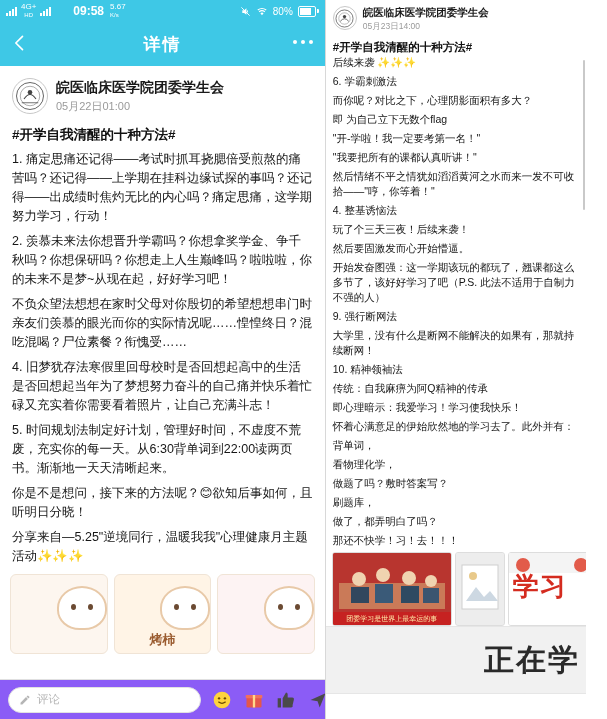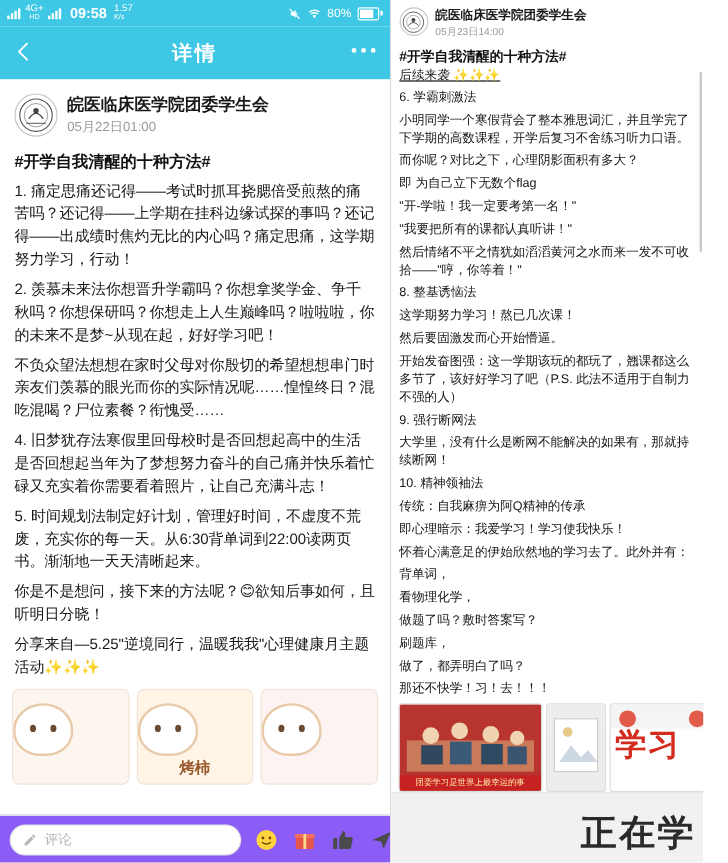--- a/index.html
+++ b/index.html
@@ -21,21 +21,21 @@
   }
   .sb-left{display:flex;align-items:center;gap:4px;}
   .sig-bars{display:flex;align-items:flex-end;gap:1px;height:10px;}
   .sig-bars i{display:block;width:2px;background:#fff;}
   .sig-bars i:nth-child(1){height:3px}
   .sig-bars i:nth-child(2){height:5px}
   .sig-bars i:nth-child(3){height:7px}
   .sig-bars i:nth-child(4){height:9px}
   .net-label{font-size:8px;line-height:8px;text-align:center;}
   .net-label small{display:block;font-size:6px;}
-  .sb-time{font-size:12px;font-weight:bold;margin-left:3px;text-align:center;}
+  .sb-time{font-size:12px;font-weight:bold;margin-left:18px;text-align:center;}
   .sb-rate{font-size:8px;line-height:8px;margin-left:2px;}
   .sb-rate small{display:block;font-size:6px;}
   .sb-spacer{flex:1}
   .sb-right{display:flex;align-items:center;gap:5px;font-size:10px;}
   .batt{display:flex;align-items:center;gap:1px;}
   .batt .body{width:16px;height:9px;border:1px solid #fff;border-radius:2px;position:relative;}
   .batt .body::after{content:"";position:absolute;left:1px;top:1px;bottom:1px;width:11px;background:#fff;}
   .batt .cap{width:2px;height:4px;background:#fff;border-radius:0 1px 1px 0;}
 
   
@@ -65,21 +65,21 @@
     font-size:12.5px;line-height:19px;color:#161616;
     white-space:pre-wrap;word-break:break-all;
   }
   .heading-line{font-size:13.5px;font-weight:bold;color:#111;padding:8px 12px 0 12px;}
 
   
   .stickers{display:flex;gap:6px;padding:8px 10px 4px 10px;}
   .sticker{
     width:96px;height:78px;border-radius:6px;background:#fdf6ef;
     border:1px solid #f0e4d6;position:relative;overflow:hidden;
-    display:flex;align-items:center;justify-content:flex-start;
+    display:flex;align-items:center;justify-content:flex-end;
   }
   .sticker.s2{background:#fff4e6;}
   .sticker.s3{background:#fdf3f3;}
   .sticker .lbl{
     position:absolute;bottom:4px;left:0;right:0;text-align:center;
     font-size:13px;color:#9a5b2f;font-weight:bold;
   }
   .blob{width:46px;height:40px;border-radius:50% 50% 45% 45%;background:#ffffff;border:2px solid #e8c9a8;position:relative;top:-6px;}
   .blob::before,.blob::after{content:"";position:absolute;top:16px;width:5px;height:6px;border-radius:50%;background:#6b4a32;}
   .blob::before{left:12px}.blob::after{right:12px}
@@ -121,21 +121,21 @@
     position:relative;overflow:hidden;
   }
   .r-strip .hugetext{
     font-size:30px;font-weight:bold;color:#2a2a2a;white-space:nowrap;letter-spacing:2px;
   }
   .r-body{
     padding:4px 7px 0 7px;font-size:10.5px;line-height:15px;color:#151515;
     white-space:pre-wrap;word-break:break-all;
   }
   .r-head-title{font-size:11.5px;font-weight:bold;color:#111;padding:5px 7px 0 7px;}
-  .r-sub{padding:1px 7px 0 7px;font-size:10.5px;color:#151515;text-decoration:underline;}
+  .r-sub{padding:1px 7px 0 7px;font-size:10.5px;color:#151515;}
   .r-art-head{display:flex;align-items:flex-start;gap:6px;padding:6px 7px 2px 7px;}
   .r-avatar{
     width:22px;height:22px;border-radius:50%;border:1px solid #c8c8c8;background:#fff;flex:none;
     display:flex;align-items:center;justify-content:center;
   }
   .r-name{font-size:10.5px;font-weight:bold;color:#1a1a1a;}
   .r-date{font-size:8.5px;color:#9a9a9a;margin-top:1px;}
   .scrollthumb{
     position:absolute;right:1px;top:60px;width:2px;height:150px;background:#c9c9c9;border-radius:1px;
   }
@@ -160,21 +160,21 @@
           <small>HD</small>
         </div>
         <div class="sig-bars">
             <i></i>
             <i></i>
             <i></i>
             <i></i>
           </div>
         <span class="sb-time">09:58</span>
         <div class="sb-rate">
-          <span>1.57</span>
+          <span>5.67</span>
           <small>K/s</small>
         </div>
       </div>
       <div class="sb-spacer"></div>
       <div class="sb-right">
         <svg width="11" height="11" viewBox="0 0 24 24">
             <path fill="#fff" d="M5 9v6h4l5 4V5L9 9H5zm12.5 3a3.5 3.5 0 0 0-2-3.15v6.3A3.5 3.5 0 0 0 17.5 12z"></path>
             <path stroke="#fff" stroke-width="2" d="M3 3l18 18"></path>
           </svg>
         <svg width="12" height="11" viewBox="0 0 24 24">
@@ -290,28 +290,27 @@
       <div>
         <div class="r-name">皖医临床医学院团委学生会</div>
         <div class="r-date">05月23日14:00</div>
       </div>
     </div>
 
     <div class="r-head-title">#开学自我清醒的十种方法#</div>
     <div class="r-sub">后续来袭 ✨✨✨</div>
 
     <div class="r-body">6. 学霸刺激法</div>
-    <div class="r-body">小明同学一个寒假背会了整本雅思词汇，并且学完了下学期的高数课程，开学后复习不舍练习听力口语。</div>
     <div class="r-body">而你呢？对比之下，心理阴影面积有多大？</div>
     <div class="r-body">即 为自己立下无数个flag</div>
     <div class="r-body">"开-学啦！我一定要考第一名！"</div>
     <div class="r-body">"我要把所有的课都认真听讲！"</div>
     <div class="r-body">然后情绪不平之情犹如滔滔黄河之水而来一发不可收拾——"哼，你等着！"</div>
-    <div class="r-body">8. 整基诱恼法</div>
-    <div class="r-body">这学期努力学习！熬已几次课！</div>
+    <div class="r-body">4. 整基诱恼法</div>
+    <div class="r-body">玩了个三天三夜！后续来袭！</div>
     <div class="r-body">然后要固激发而心开始懵逼。</div>
     <div class="r-body">开始发奋图强：这一学期该玩的都玩了，翘课都这么多节了，该好好学习了吧（P.S. 此法不适用于自制力不强的人）</div>
     <div class="r-body">9. 强行断网法</div>
     <div class="r-body">大学里，没有什么是断网不能解决的如果有，那就持续断网！</div>
     <div class="r-body">10. 精神领袖法</div>
     <div class="r-body">传统：自我麻痹为阿Q精神的传承</div>
     <div class="r-body">即心理暗示：我爱学习！学习使我快乐！</div>
     <div class="r-body">怀着心满意足的伊始欣然地的学习去了。此外并有：</div>
     <div class="r-body">背单词，</div>
     <div class="r-body">看物理化学，</div>

